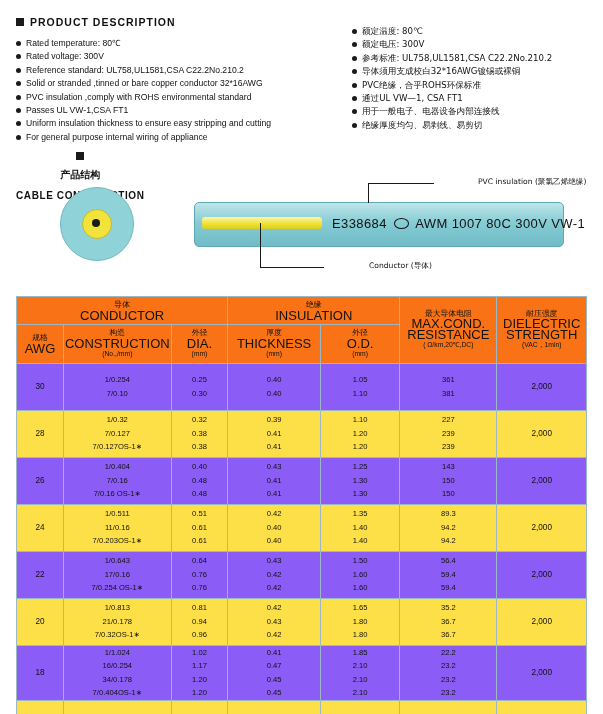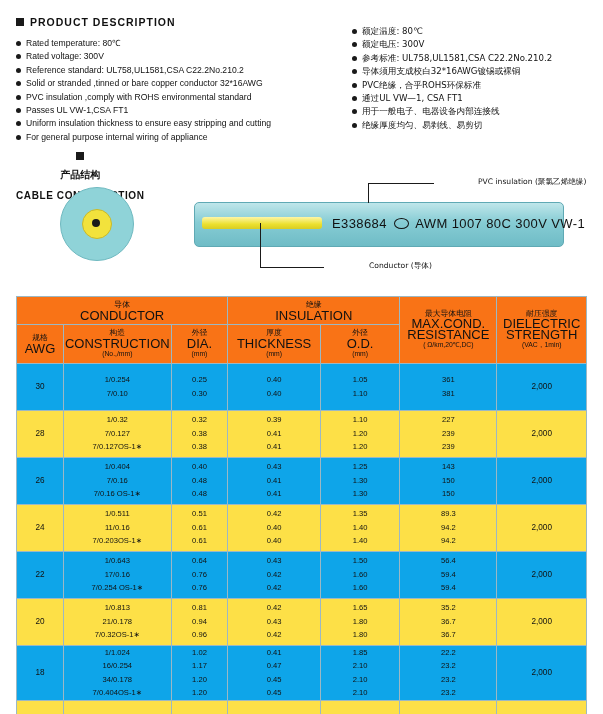--- a/index.html
+++ b/index.html
@@ -84,21 +84,21 @@
   }
   table.spec thead th{
     background:#f97316;font-weight:normal;line-height:10.5px;padding:3px 1px;
   }
   .hcn{font-family:"DejaVu Sans","Liberation Sans",sans-serif;font-size:7.8px;}
   .hen{font-size:13px;}
   .hsub{font-size:6.8px;}
   td.grp{font-size:8.2px;}
   td.lines{line-height:13.6px;padding:3px 0;}
   tbody tr.alt td{background:#eef7f9;}
-  tbody tr td{background:#0ea5e9;height:46px;}
+  tbody tr td{background:#8b5cf6;height:46px;}
   tbody tr.alt td{background:#fde047;}
 </style>
 </head>
 <body>
 
 <div class="page">
 
   <div class="desc-block">
     <div class="sec-head">
       <span class="sq"></span>

